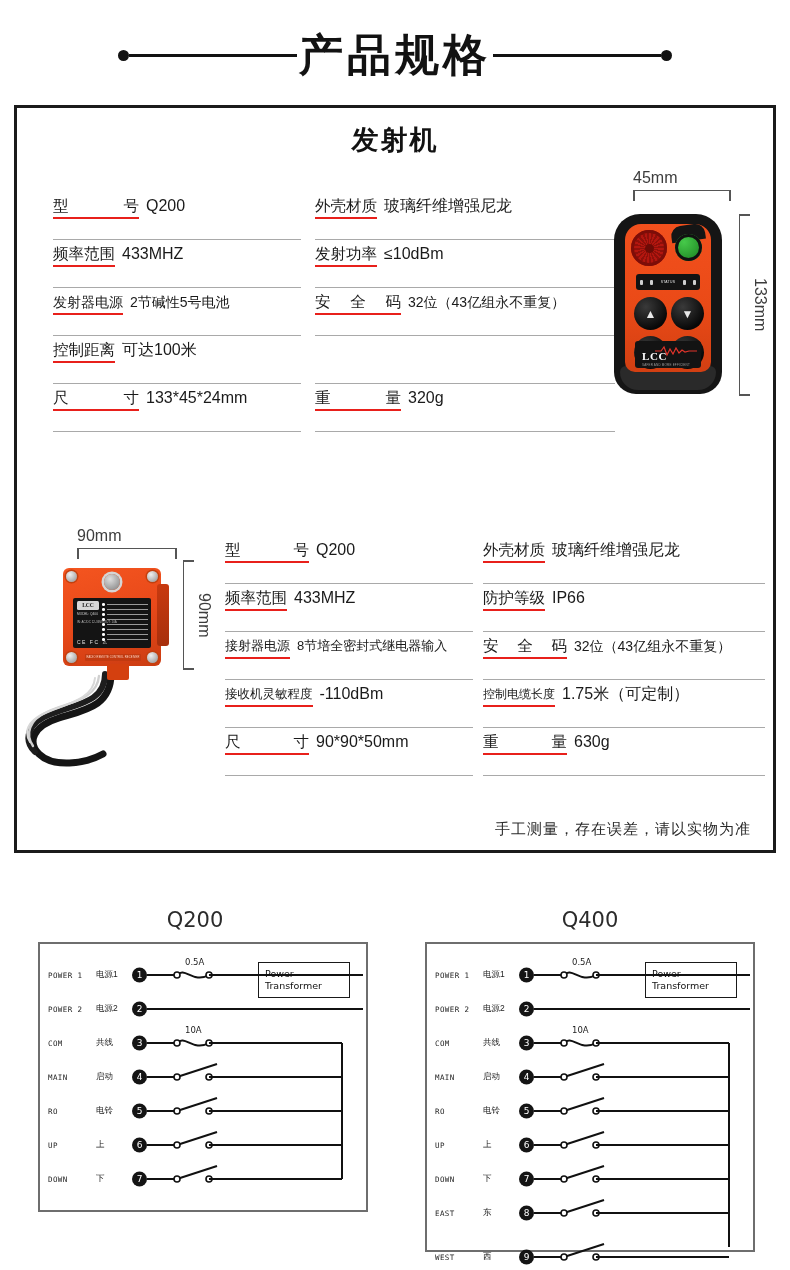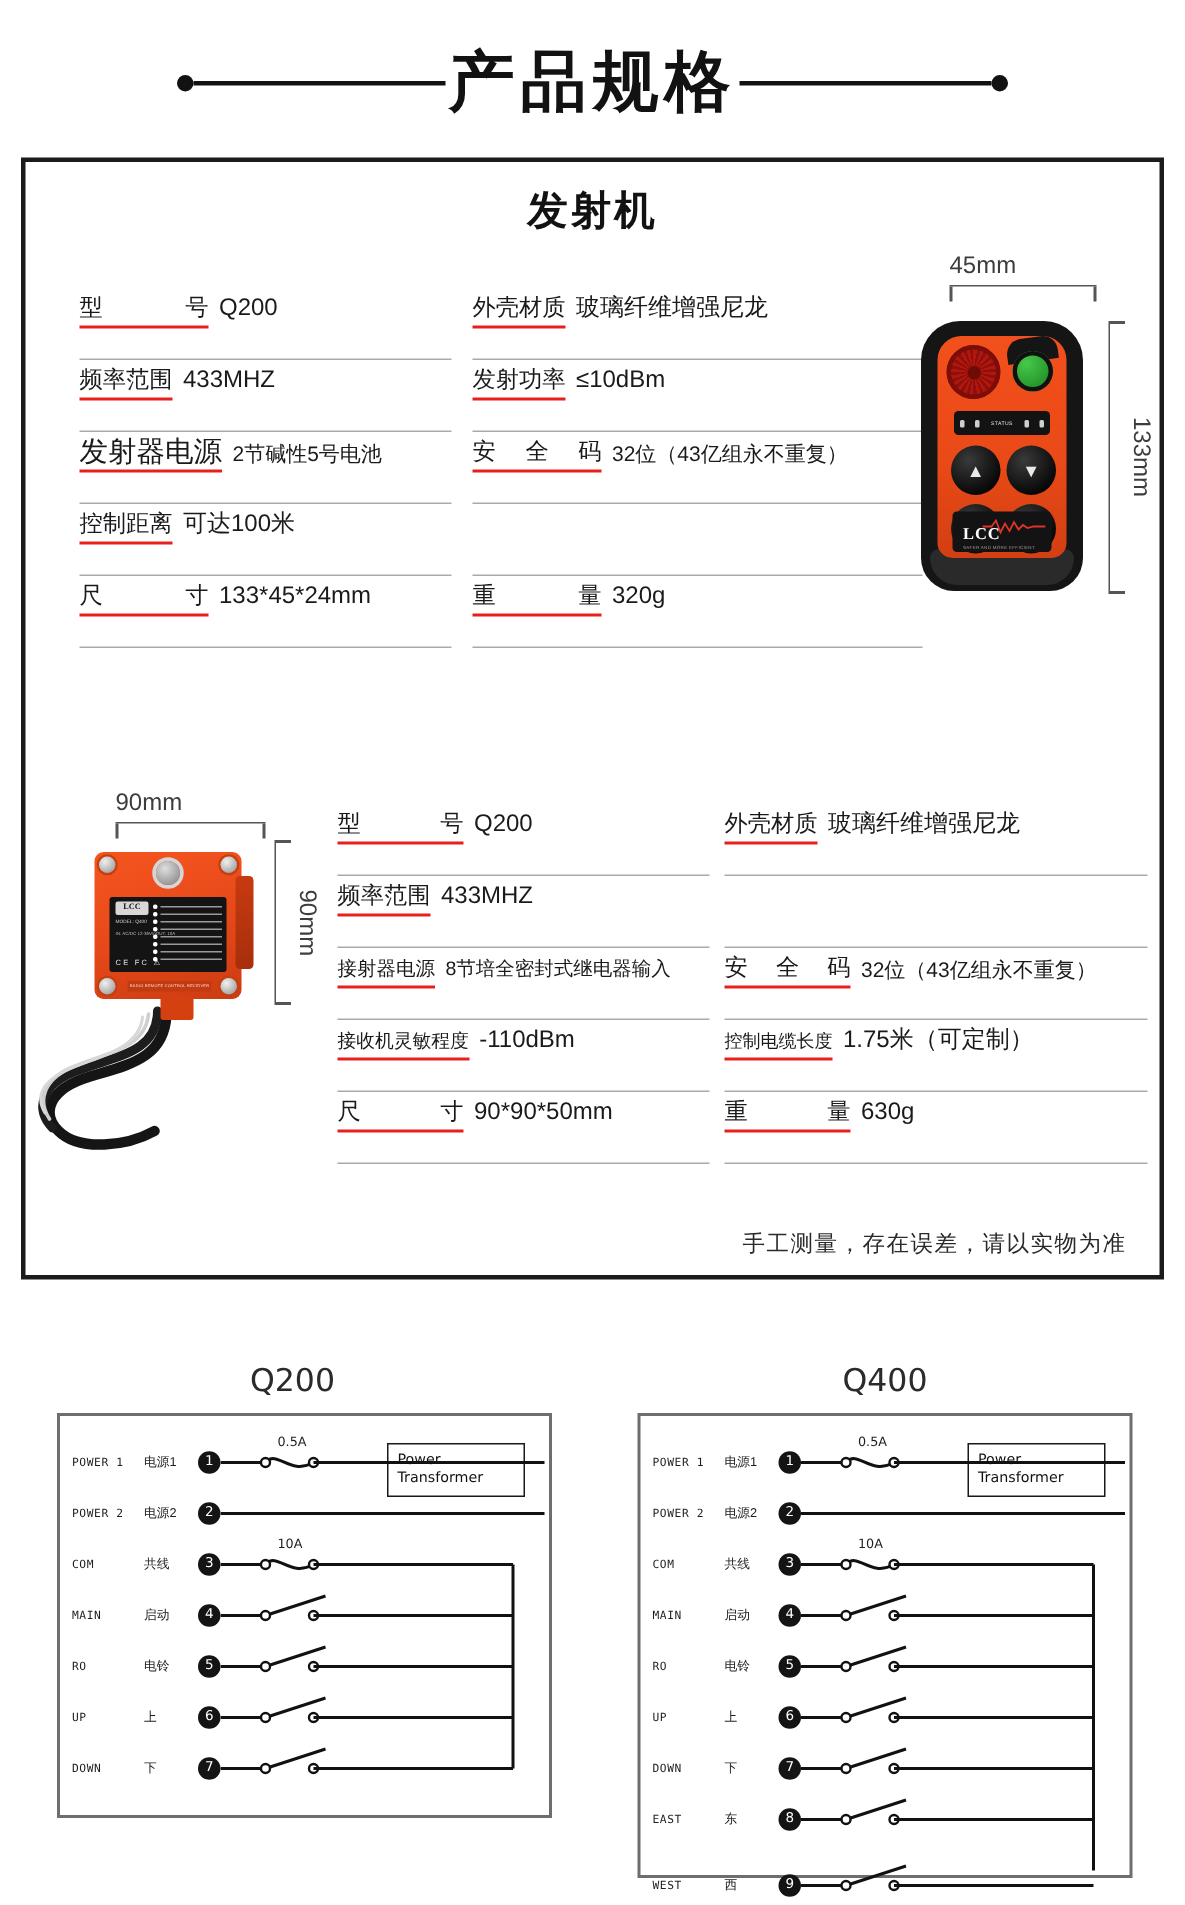--- a/index.html
+++ b/index.html
@@ -328,21 +328,21 @@
         <div class="cell col-b">
           <span class="lbl">发射功率</span>
           <span class="val">≤10dBm</span>
         </div>
         <div class="rule-under rule-a"></div>
         <div class="rule-under rule-b"></div>
       </div>
 
       <div class="spec-row">
         <div class="cell col-a">
-          <span class="lbl" style="font-size:19px">发射器电源</span>
+          <span class="lbl" style="font-size:14px">发射器电源</span>
           <span class="val small">2节碱性5号电池</span>
         </div>
         <div class="cell col-b">
           <span class="lbl w1 spread">
               <span>安</span>
               <span>全</span>
               <span>码</span>
             </span>
           <span class="val small">32位（43亿组永不重复）</span>
         </div>
@@ -395,20 +395,24 @@
           <span class="val">玻璃纤维增强尼龙</span>
         </div>
         <div class="rule-under rule-a"></div>
         <div class="rule-under rule-b"></div>
       </div>
 
       <div class="spec-row">
         <div class="cell col-a">
           <span class="lbl">频率范围</span>
           <span class="val">433MHZ</span>
+        </div>
+        <div class="cell col-b">
+          <span class="lbl">防护等级</span>
+          <span class="val">IP66</span>
         </div>
         <div class="rule-under rule-a"></div>
         <div class="rule-under rule-b"></div>
       </div>
 
       <div class="spec-row">
         <div class="cell col-a">
           <span class="lbl" style="font-size:13px">接射器电源</span>
           <span class="val" style="font-size:13px">8节培全密封式继电器输入</span>
         </div>

